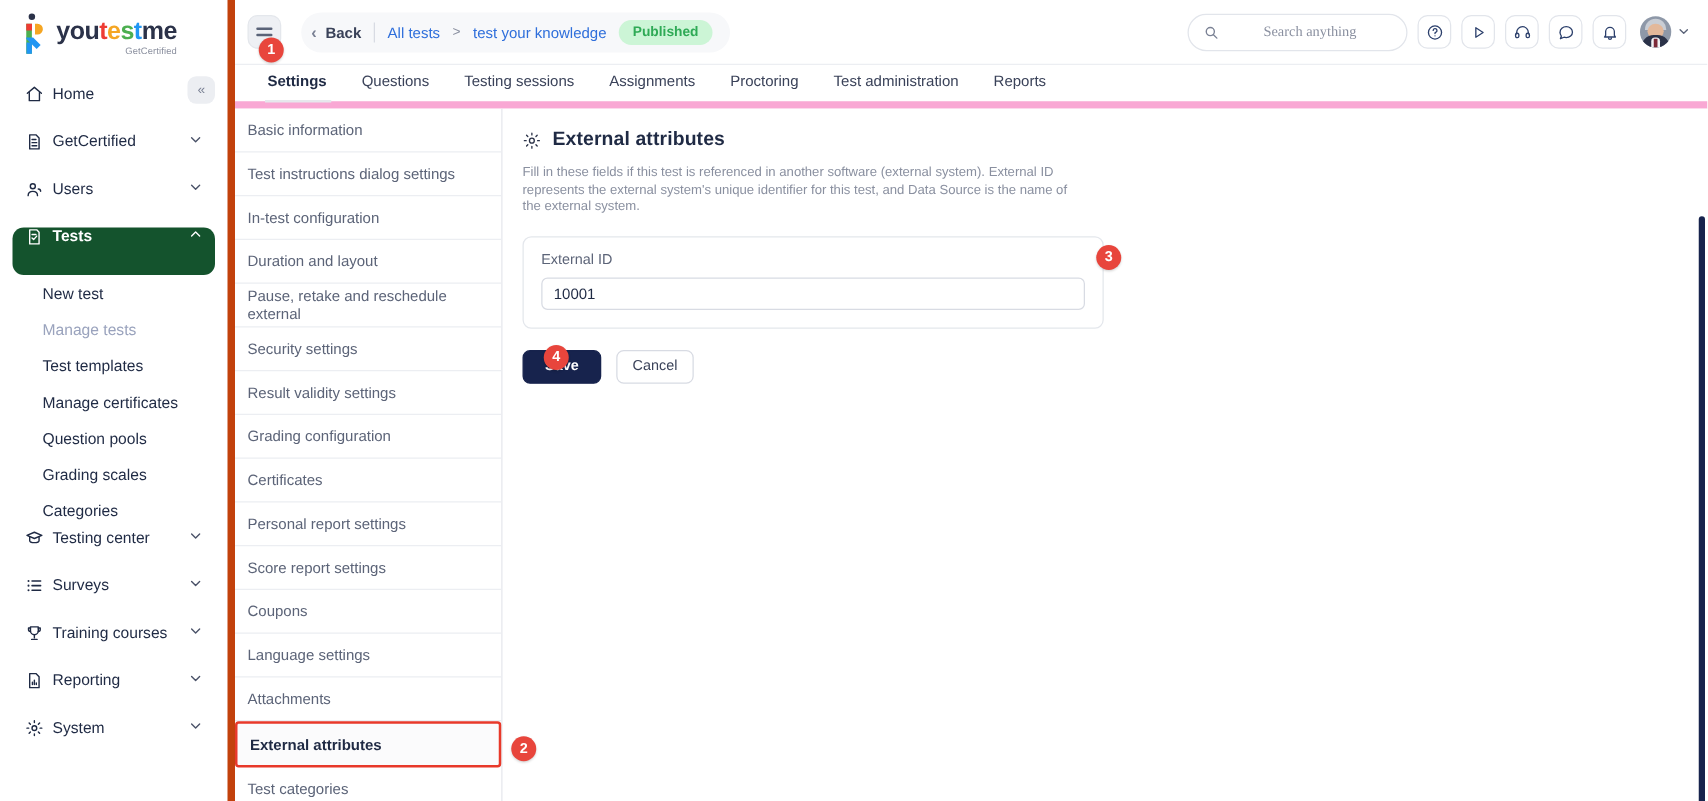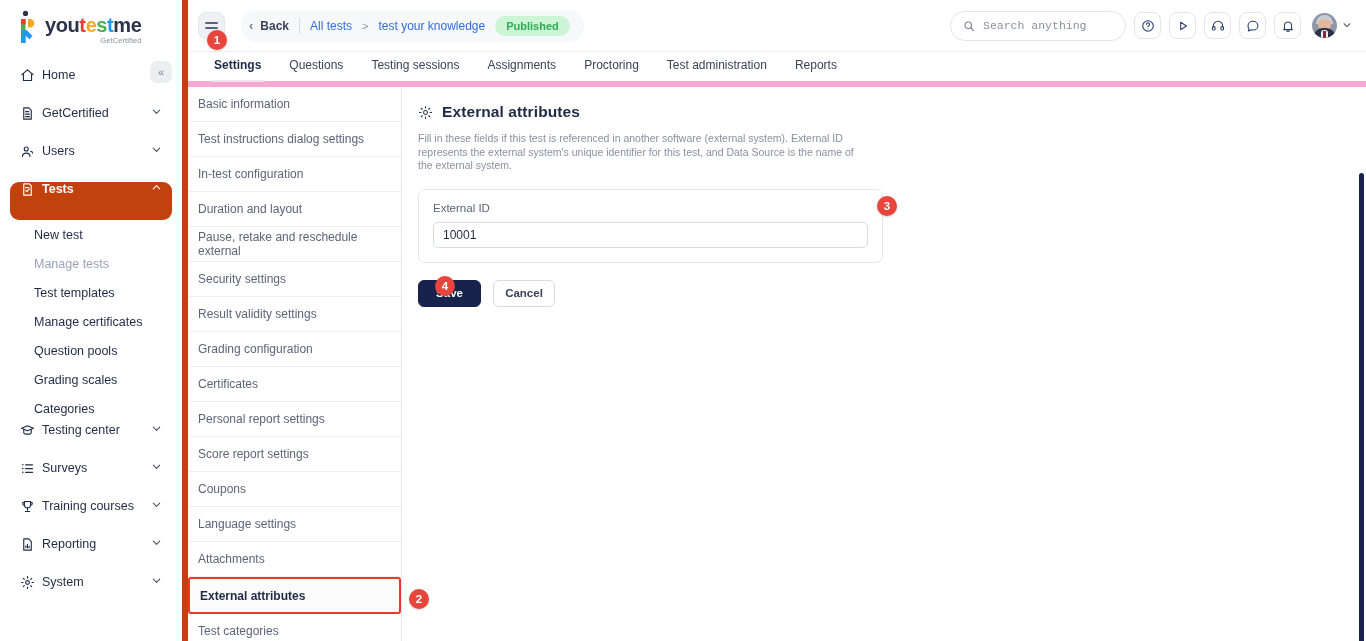--- a/index.html
+++ b/index.html
@@ -48,21 +48,21 @@
   .nav { padding: 14px 0 0 0; }
   .nav-item {
     display: flex; align-items: flex-start;
     height: 38px; margin: 0 10px; padding: 0 10px;
     border-radius: 9px; cursor: pointer;
     color: #1f2a44; font-size: 12.5px;
   }
   .nav-item .ico { width: 22px; display:flex; align-items:center; color:#1f2a44; }
   .nav-item .lbl { flex: 1; }
   .nav-item .chev { color: #4a5268; font-size: 10px; display:flex; }
-  .nav-item.active { background: #c2410c; color: #ffffff; font-weight: 700; }
+  .nav-item.active { background: #14532d; color: #ffffff; font-weight: 700; }
   .nav-item.active .ico { color: #ffffff; }
   .nav-item.active .chev { color: #ffffff; }
   .nav-sub {
     padding: 0 0 0 34px; height: 29px; display: flex; align-items: center;
     font-size: 12.5px; color: #1f2a44; cursor: pointer;
   }
   .nav-sub.current { color: #9aa3bd; }
 
   
   .right { flex: 1; display: flex; flex-direction: column; min-width: 0; position: relative; background:#fff; }
@@ -98,21 +98,21 @@
   }
 
   .topbar-right { margin-left:auto; display:flex; align-items:center; gap:8px; }
   .search {
     width: 176px; height: 30px; border:1px solid #e2e5eb; border-radius:16px;
     display:flex; align-items:center; gap:8px; padding:0 12px; background:#fff;
   }
   .search .si { color:#7a8194; display:flex; }
   .search input {
     border:none; outline:none; font-size:11.5px; color:#3a4259; width:100%;
-    font-family:Liberation Mono, monospace; background:transparent;
+    font-family:Liberation Serif, serif; background:transparent;text-align:center;
   }
   .search input::placeholder { color:#8a90a0; }
   .icon-btn {
     width:27px; height:27px; border:1px solid #e2e5eb; border-radius:8px;
     background:#fff; display:flex; align-items:center; justify-content:center;
     color:#2b3f6b; cursor:pointer;
   }
   .avatar-wrap { display:flex; align-items:center; gap:5px; margin-left:3px; cursor:pointer; }
   .avatar {
     width:25px; height:25px; border-radius:50%; overflow:hidden; position:relative;
@@ -172,21 +172,21 @@
     padding:0 9px; font-size:12px; color:#1f2a44; outline:none;
     font-family:"Liberation Sans", sans-serif; background:#fff;
   }
   .btn-row { margin-top:17px; display:flex; gap:12px; }
   .btn {
     height:27px; border-radius:6px; font-size:11.5px; font-weight:700;
     display:flex; align-items:center; justify-content:center; cursor:pointer;
     font-family:"Liberation Sans", sans-serif;
   }
   .btn-save { width:63px; background:#17234d; color:#fff; border:1px solid #17234d; }
-  .btn-cancel { width:62px; background:#fff; color:#3a4259; border:1px solid #d8dbe3; font-weight:700; }
+  .btn-cancel { width:62px; background:#fff; color:#3a4259; border:1px solid #d8dbe3; font-weight:400; }
 
   
   .step {
     position:absolute; width:20px; height:20px; border-radius:50%;
     background:#e8453c; color:#fff; font-size:11.5px; font-weight:700;
     display:flex; align-items:center; justify-content:center; z-index:50;
     box-shadow: 0 1px 2px rgba(0,0,0,0.18);
   }
   #step1 { left:207px; top:30px; }
   #step2 { left:409px; top:589px; }

